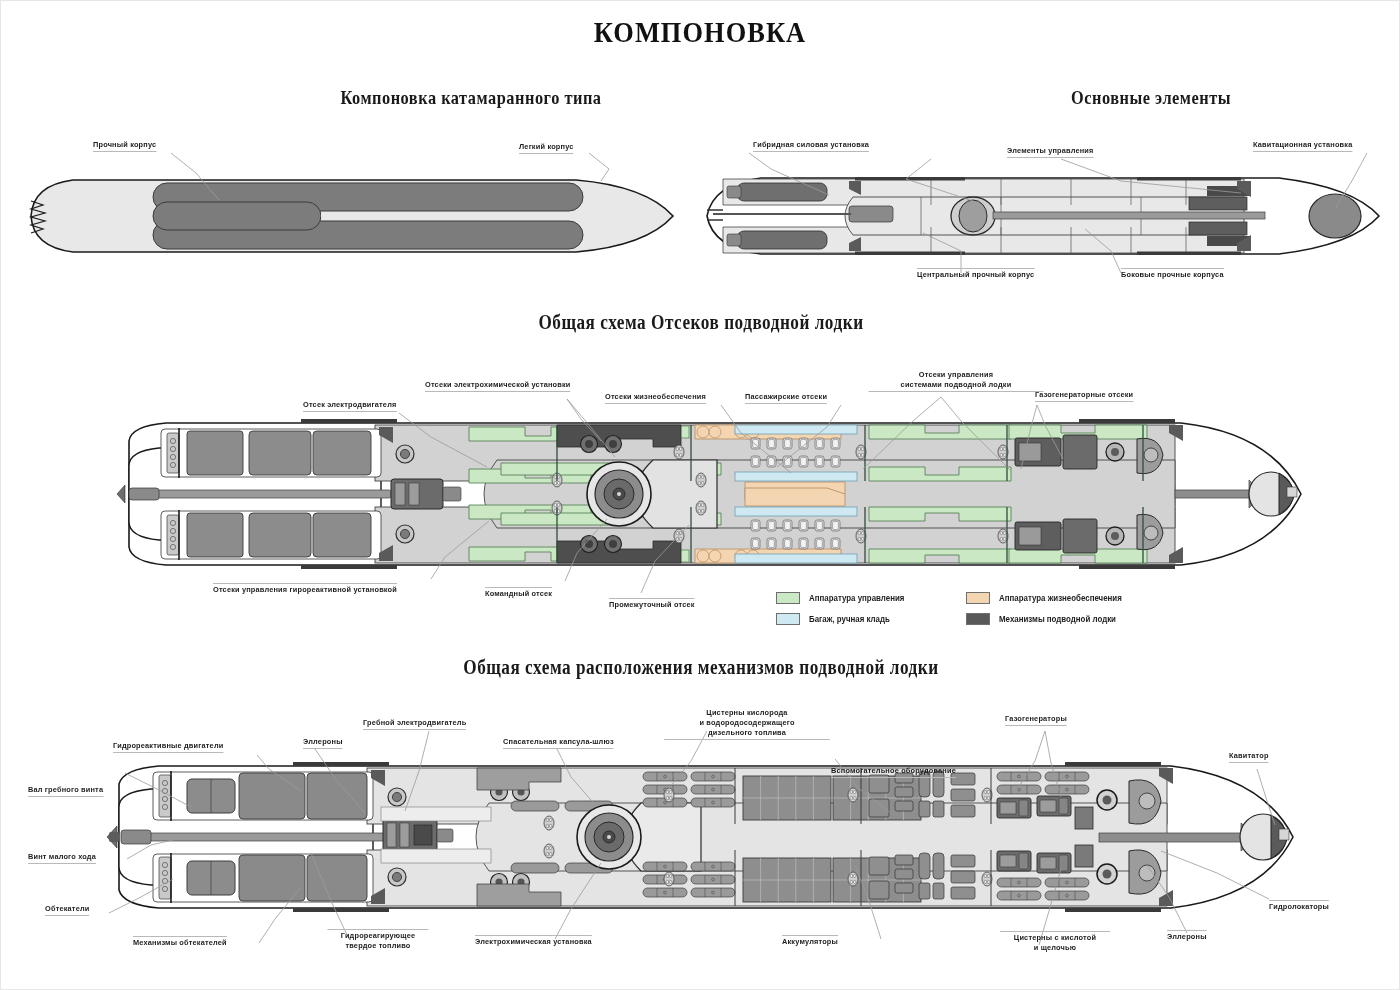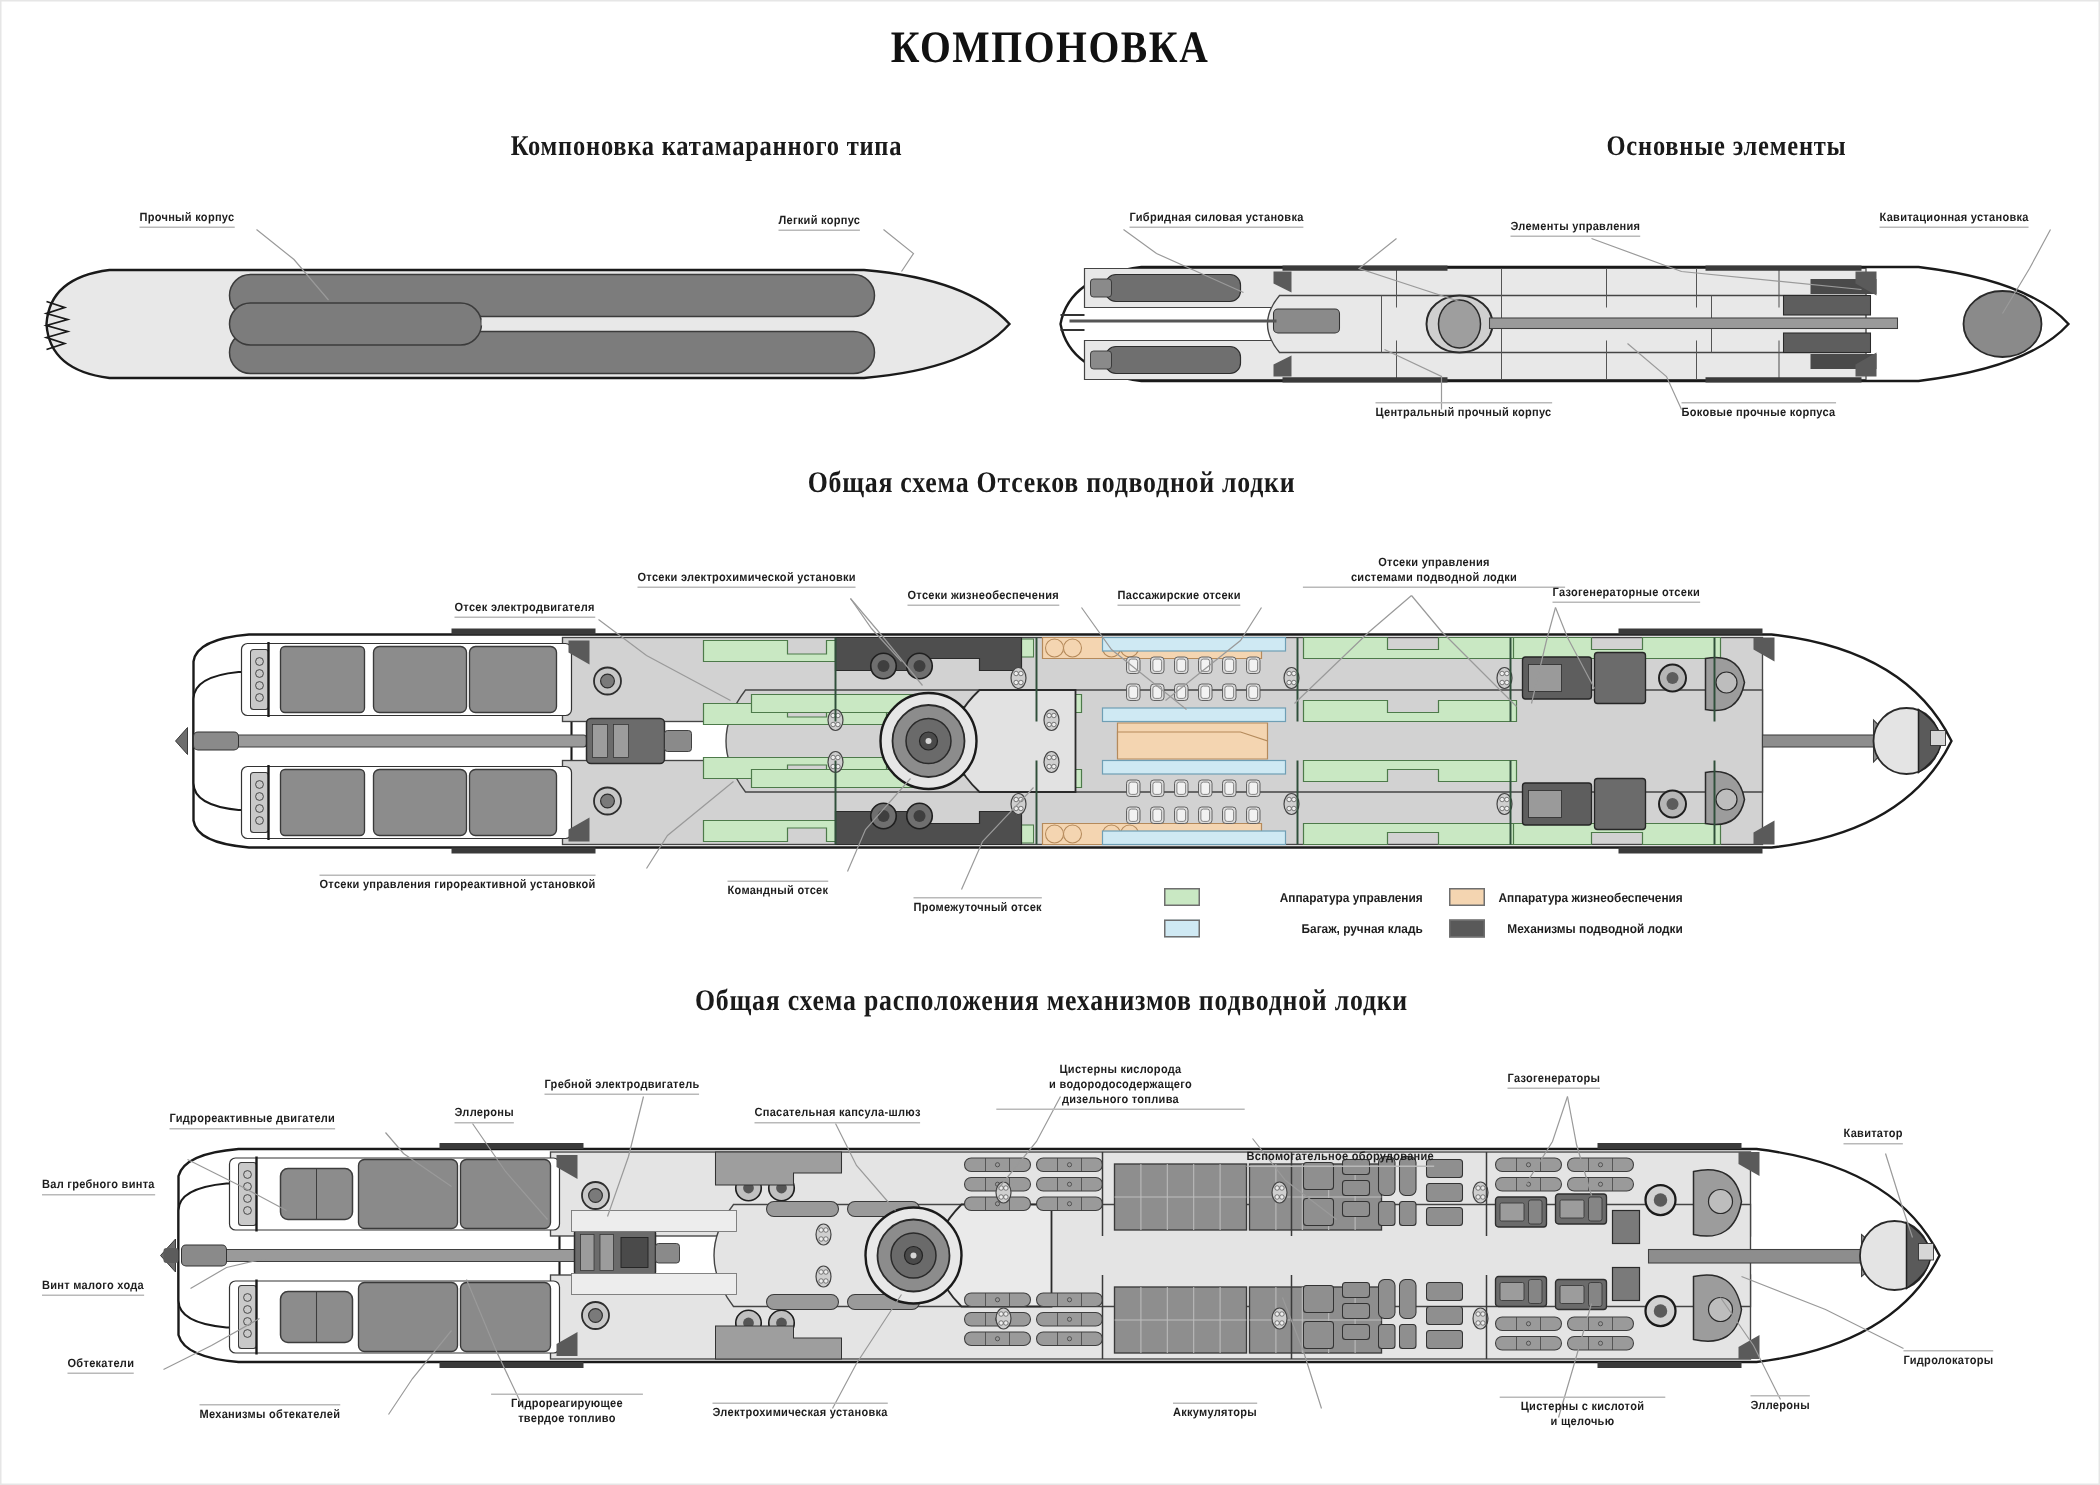--- a/index.html
+++ b/index.html
@@ -37,21 +37,21 @@
   .lbl.u{border-bottom:1px solid #b9b9b9;padding-bottom:1px;}
   .lbl.o{border-top:1px solid #b9b9b9;padding-top:1px;}
   .lbl.ctr{transform-origin:center center;text-align:center;}
   .lbl .ln2{display:block;}
 
   svg.overlay{position:absolute;left:0;top:0;width:1400px;height:990px;pointer-events:none;}
 
   
   .legend{position:absolute;left:775px;top:588px;width:340px;
           display:grid;grid-template-columns:26px 150px 26px auto;
-          grid-auto-rows:17px;align-items:center;column-gap:7px;row-gap:4px;text-align:right;}
+          grid-auto-rows:17px;align-items:center;column-gap:7px;row-gap:4px;}
   .sw{width:24px;height:12px;border:1px solid #6f6f6f;box-sizing:border-box;}
   .lgt{font-family:"Liberation Sans",sans-serif;font-weight:bold;font-size:8.5px;
        color:#1d1d1d;white-space:nowrap;transform:scaleX(.93);transform-origin:left center;}
 </style>
 </head>
 <body>
 
 <div class="page">
 
   <div class="main-title">КОМПОНОВКА</div>

